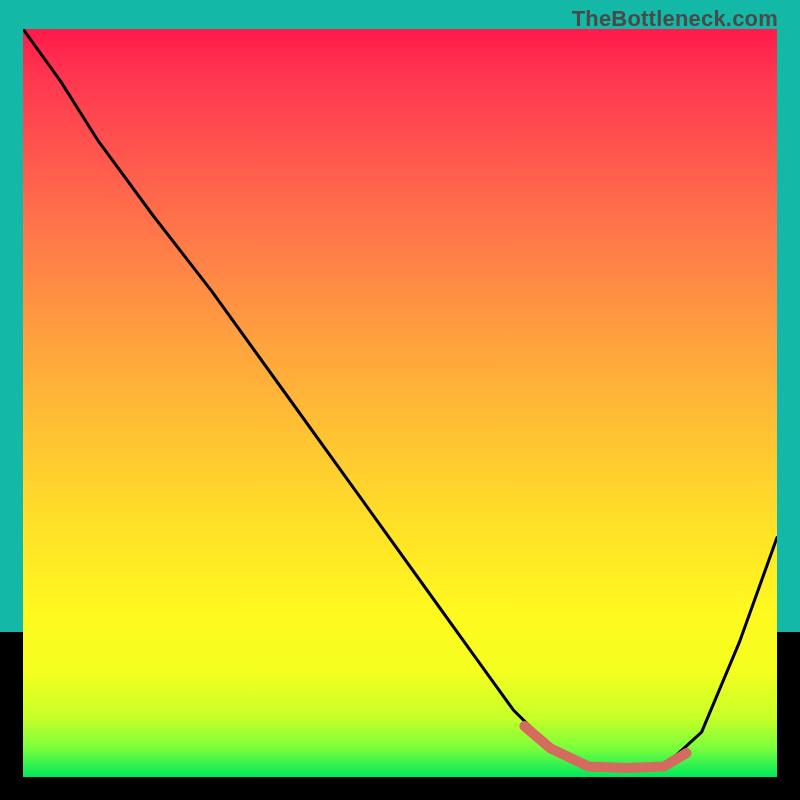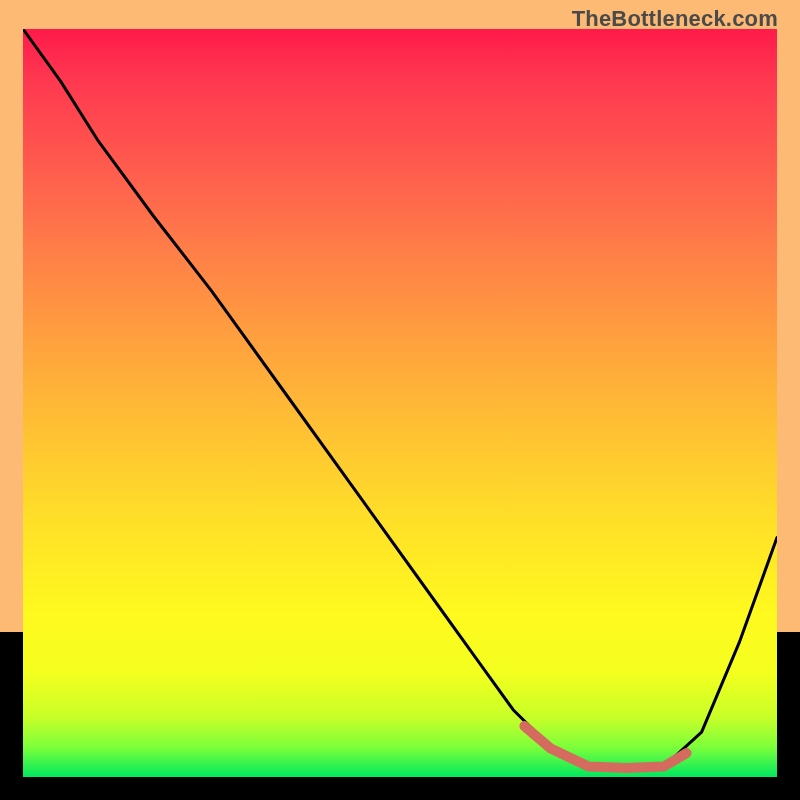--- a/index.html
+++ b/index.html
@@ -1,17 +1,17 @@
 <!DOCTYPE html>
 <html><head>
 <meta charset="utf-8">
 <style>
 * { margin: 0; padding: 0; box-sizing: border-box; }
 body { background: #000; width: 800px; height: 800px; overflow: hidden; position: relative; }
-.frame { width: 800px; height: 632px; background: #fdba74; position: relative; text-align: right; }
+.frame { width: 800px; height: 632px; background: #14b8a6; position: relative; text-align: right; }
 .plot-area { position: absolute; left: 23px; top: 29px; width: 754px; height: 748px; }
 .gradient-bg {
   position: absolute; inset: 0;
   background: linear-gradient(to bottom,
     #ff1a4a 0%,
     #ff3550 6%,
     #ff5a4e 18%,
     #ff7f48 30%,
     #ffa23e 42%,
     #ffc233 54%,

